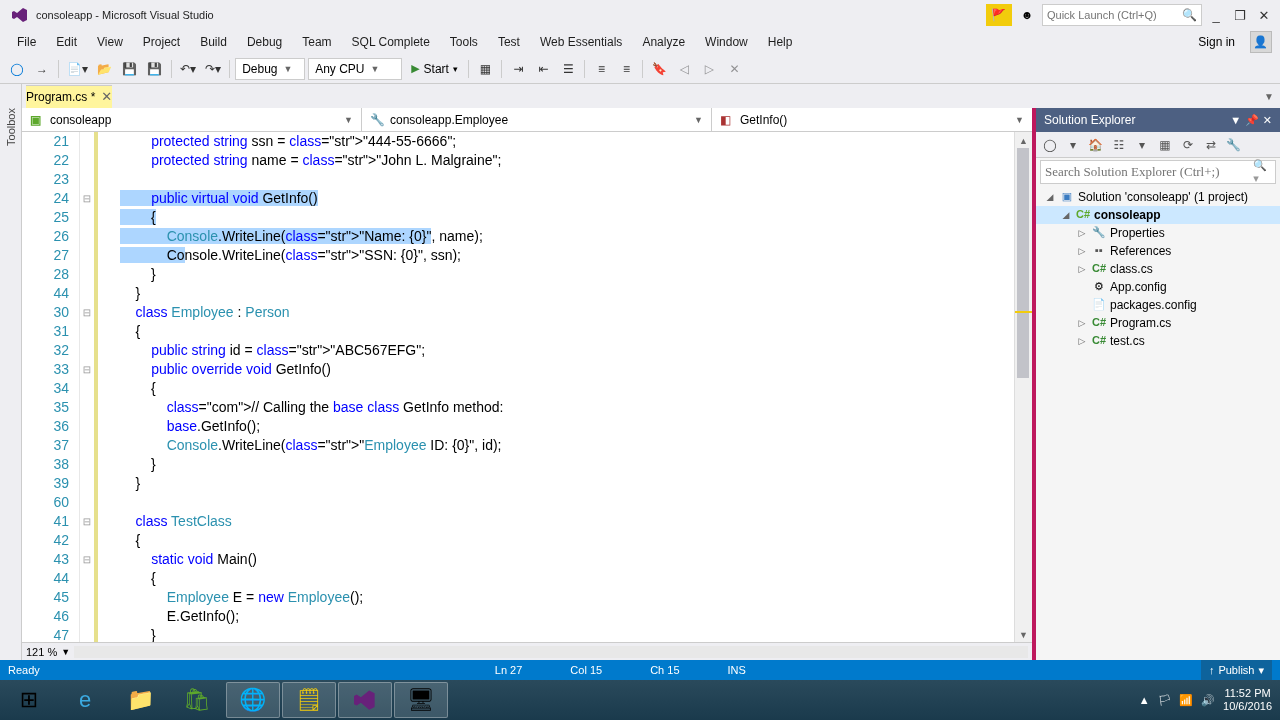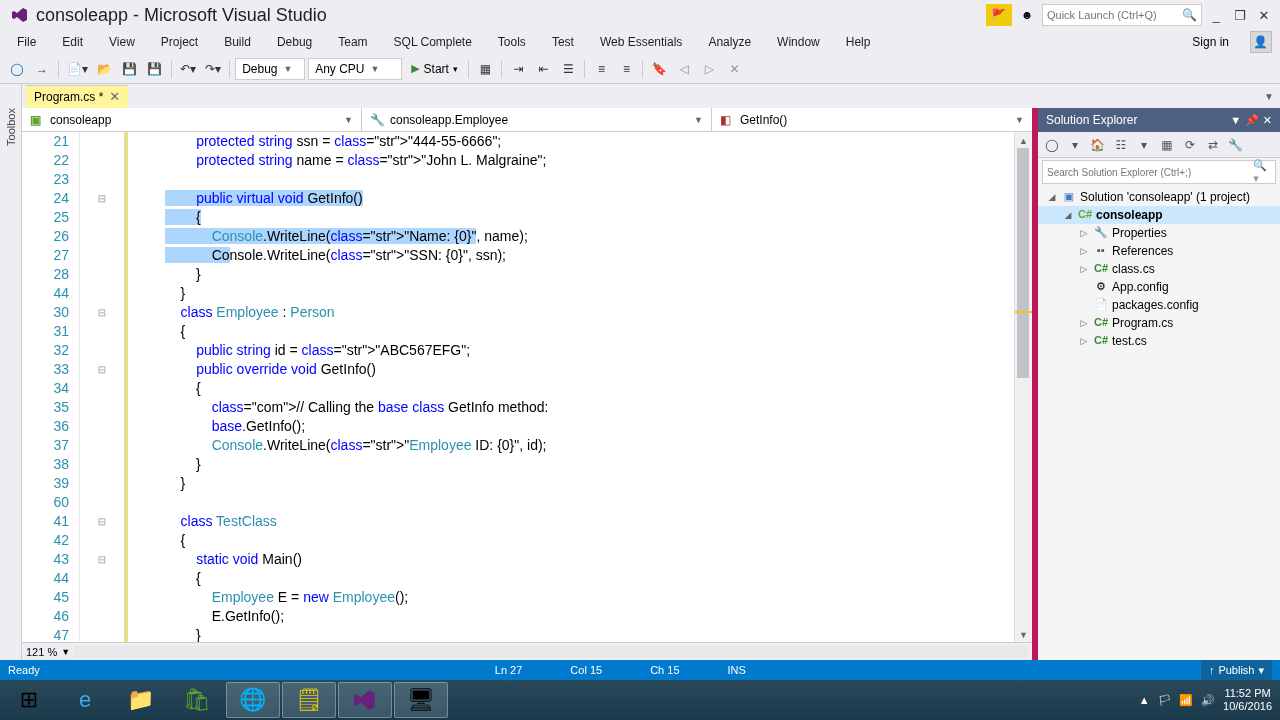--- a/index.html
+++ b/index.html
@@ -2,94 +2,94 @@
 <html><head>
 <meta charset="utf-8">
 <style>
 * { margin: 0; padding: 0; box-sizing: border-box; font-family: "Segoe UI", Tahoma, sans-serif; }
 body { width: 1280px; height: 720px; background: #eee; overflow: hidden; font-size: 12px; }
 
 
 .titlebar { height: 30px; background: #eeeef2; display: flex; align-items: center; padding: 0 4px; }
 .titlebar .vs-logo { width: 20px; height: 20px; margin: 0 6px; display:flex; align-items:center; justify-content:center;}
 .titlebar .vs-logo svg { width:16px; height:16px;}
-.titlebar .title { font-size: 18px; color: #1e1e1e; }
+.titlebar .title { font-size: 11px; color: #1e1e1e; }
 .titlebar .right { margin-left: auto; display: flex; align-items: center; gap: 2px; }
 .flag-btn { width: 26px; height: 22px; background: #f2cc0c; display:flex; align-items:center; justify-content:center; }
 .settings-btn { width: 26px; height: 22px; display:flex; align-items:center; justify-content:center;}
 .quick-launch { width: 160px; height: 22px; border: 1px solid #ccc; background: #fff; display:flex; align-items:center; padding:0 4px; }
 .quick-launch input { border:none; outline:none; font-size:11px; color:#999; width:100%; background:transparent;}
 .quick-launch .mag { margin-left:auto; font-size:12px; color:#666;}
 .win-btns { display:flex; }
 .win-btn { width: 24px; height: 22px; display:flex; align-items:center; justify-content:center; color:#333; font-size:13px;}
 
 
-.menubar { height: 24px; background: #eeeef2; display:flex; align-items:center; padding:0 8px; gap:8px;}
+.menubar { height: 24px; background: #eeeef2; display:flex; align-items:center; padding:0 8px; gap:2px;}
 .menubar .mi { padding: 3px 9px; font-size:12px; color:#1e1e1e;}
 .menubar .signin { margin-left:auto; padding:3px 9px; font-size:12px;}
 .menubar .avatar { width:22px; height:22px; background:#d8d8d8; border:1px solid #bbb; margin-left:4px; display:flex; align-items:center; justify-content:center;}
 
 
 .toolbar { height: 30px; background: #eeeef2; border-bottom:1px solid #ccc; display:flex; align-items:center; padding:0 6px; gap:3px;}
 .tb-btn { min-width:22px; height:22px; display:flex; align-items:center; justify-content:center; color:#333; font-size:12px; padding:0 3px;}
 .tb-sep { width:1px; height:18px; background:#ccc; margin:0 2px;}
 .tb-combo { height:22px; border:1px solid #ccc; background:#fff; display:flex; align-items:center; padding:0 6px; font-size:12px; gap:6px;}
 .tb-combo .dd { font-size:9px; color:#666;}
 .start-btn { display:flex; align-items:center; gap:4px; height:22px; padding:0 6px;}
 .start-btn .tri { color:#388a34; font-size:11px;}
 
 
 .tabbar { height: 24px; background: #eeeef2; display:flex; align-items:center; padding-left:26px; position:relative;}
 .tabbar .side-tab { position:absolute; left:0; top:0; width:22px; height:100%; background:#eeeef2; border-right:1px solid #ccc;}
-.file-tab { height:23px; background:#fff59d; display:flex; align-items:center; padding:0 8px; gap:6px; font-size:12px; border-top:1px solid #ccc;}
+.file-tab { height:23px; background:#fff59d; display:flex; align-items:center; padding:0 0; gap:6px; font-size:12px; border-top:1px solid #ccc;}
 .file-tab .close { font-size:13px; color:#666;}
 .tabbar .dd-right { margin-left:auto; padding:0 6px; font-size:10px; color:#666;}
 
 
 .content { display:flex; height: calc(720px - 30px - 24px - 30px - 24px - 20px - 40px); background:#fff;}
 
 
 .left-rail { width:22px; background:#eeeef2; border-right:1px solid #ccc; display:flex; align-items:flex-start; justify-content:center;}
 .left-rail .vt { writing-mode: vertical-rl; transform: rotate(180deg); font-size:11px; color:#444; padding-top:6px;}
 
 
 .editor-wrap { flex:1; display:flex; flex-direction:column; min-width:0;}
 .nav-combos { height:24px; display:flex; border-bottom:1px solid #ccc;}
 .nav-combo { flex:1; display:flex; align-items:center; padding:0 8px; font-size:12px; border-right:1px solid #ccc; gap:6px;}
 .nav-combo:last-child{border-right:none;}
 .nav-combo .ic { width:14px; height:14px; display:inline-block;}
 .nav-combo .dd { margin-left:auto; font-size:9px; color:#666;}
-.code-area { flex:1; display:flex; font-family: Consolas, monospace; font-size:14px; line-height:19px; overflow:hidden; position:relative;gap:15px;}
+.code-area { flex:1; display:flex; font-family: Consolas, monospace; font-size:14px; line-height:19px; overflow:hidden; position:relative;}
 .gutter { width:58px; background:#fff; text-align:right; color:#2b91af; padding-right:10px; border-right:1px solid #e8e8e8; user-select:none;}
 .gutter div { height:19px;}
 .fold-col { width:14px; background:#fff; border-right:0; user-select:none;}
 .fold-col div { height:19px; display:flex; align-items:center; justify-content:center; font-size:10px; color:#999;}
 .change-bar { width:4px; background:#fff;}
 .change-bar div { height:19px;}
 .cb-mod { background:#e6e08c;}
 .code { flex:1; background:#fff; white-space:pre; color:#000; padding-left:22px; position:relative;}
 .code div.line { height:19px; }
 .kw { color:#0000ff;}
 .type { color:#2b91af;}
 .sel { background:#add6ff;}
 .vscroll { width:18px; background:#f0f0f0; border-left:1px solid #ddd; position:relative;}
 .vscroll .thumb { position:absolute; left:2px; width:12px; background:#c2c3c9; top:0; height:45%;}
 .vscroll .marker{ position:absolute; left:0; width:100%; height:2px; background:#f2cc0c;}
 .zoom-row { height:18px; border-top:1px solid #ccc; display:flex; align-items:center; font-size:11px; padding:0 4px; gap:4px; background:#eeeef2;}
 .zoom-row .hscroll { flex:1; height:12px; background:#e8e8e8; position:relative;}
 .zoom-row .dd { font-size:9px;}
 
 
-.sol-panel { width:248px; background:#f5f5f5; border-left:6px solid #be185d; display:flex; flex-direction:column;}
+.sol-panel { width:248px; background:#f5f5f5; border-left:4px solid #be185d; display:flex; flex-direction:column;}
 .sol-title { height:24px; background:#4d6082; color:#fff; display:flex; align-items:center; padding:0 8px; font-size:12px;}
 .sol-title .btns { margin-left:auto; display:flex; gap:4px; font-size:11px;}
 .sol-toolbar { height:26px; background:#eeeef2; display:flex; align-items:center; padding:0 4px; gap:3px; border-bottom:1px solid #ccc;}
 .sol-toolbar .b { width:20px; height:20px; display:flex; align-items:center; justify-content:center; font-size:12px; color:#555;}
 .sol-search { height:24px; background:#fff; border:1px solid #ccc; margin:2px 4px; display:flex; align-items:center; padding:0 4px;}
-.sol-search input { border:none; outline:none; font-size:10px; color:#999; width:100%; background:transparent;}
+.sol-search input { border:none; outline:none; font-size:13px; color:#999; width:100%; background:transparent;font-family:Liberation Serif, serif;}
 .tree { flex:1; background:#f5f5f5; font-size:12px; padding:2px 0; overflow:auto;}
 .tree .node { display:flex; align-items:center; height:18px; padding-left:8px; gap:4px;}
 .tree .node .arrow { width:12px; font-size:9px; color:#666; text-align:center;}
 .tree .node .noarrow { width:12px;}
 .tree .ic { width:14px; height:14px; display:inline-block; text-align:center; font-size:11px;}
 .tree .l1 { padding-left:8px;}
 .tree .l2 { padding-left:24px;}
 .tree .l3 { padding-left:40px;}
 .tree .sel-node { background:#cce8ff;}
 

